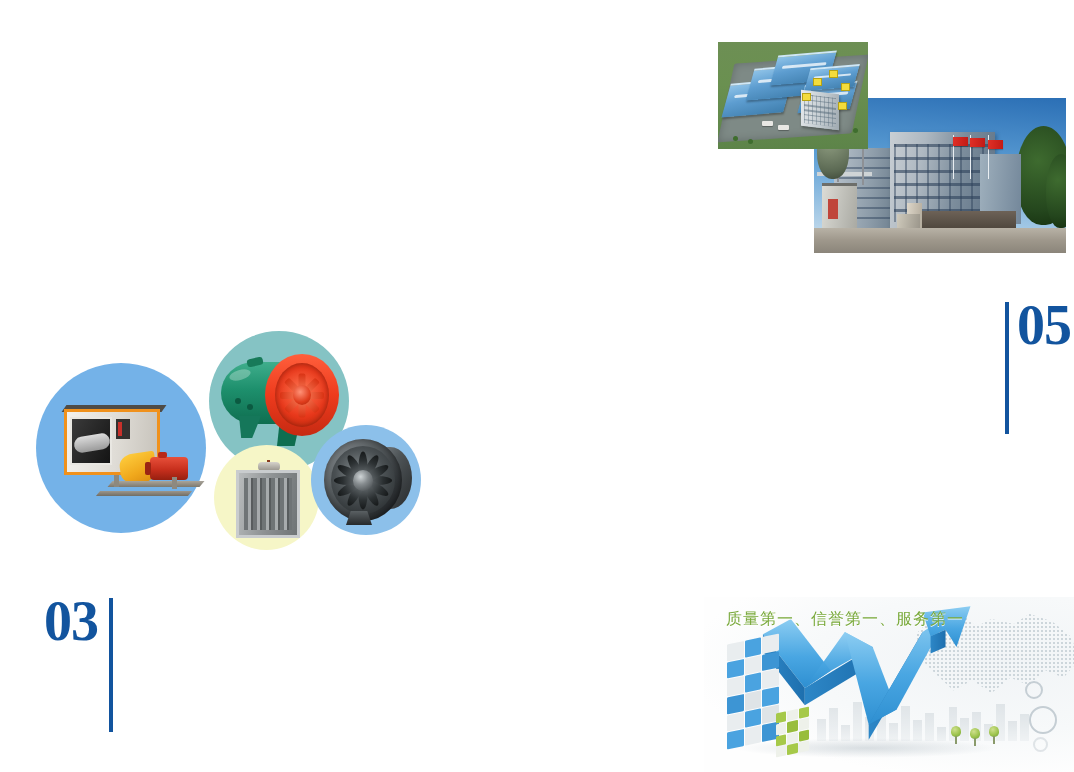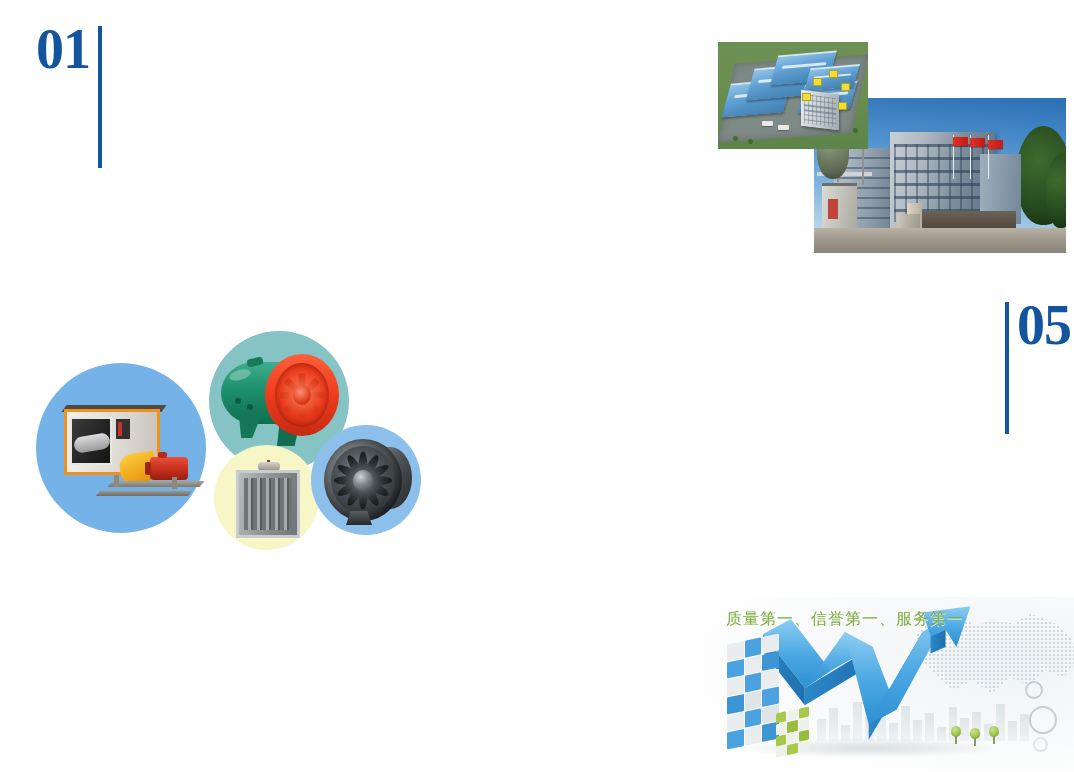--- a/index.html
+++ b/index.html
@@ -461,30 +461,30 @@
     color: #79a93a;
     white-space: nowrap;
     text-shadow: 0 1px 0 rgba(255,255,255,.85);
   }
 </style>
 </head>
 <body>
 
 <div id="page">
 
-  <div class="num-block" id="num-01">
-    <span class="num-text">01</span>
-    <span class="num-rule"></span>
-  </div>
 
   <div class="num-block" id="num-02">
     <span class="num-rule"></span>
     <span class="num-text">05</span>
   </div>
 
+  <div class="num-block" id="num-03">
+    <span class="num-text">03</span>
+    <span class="num-rule"></span>
+  </div>
 
   <div class="photo" id="photo-factory-rendering">
     <div class="fr-ground"></div>
     <div class="fr-lot"></div>
     <div class="fr-hall fr-h1"></div>
     <div class="fr-hall fr-h2"></div>
     <div class="fr-hall fr-h3"></div>
     <div class="fr-hall fr-h4"></div>
     <div class="fr-hall fr-h5"></div>
     <div class="fr-office"></div>

